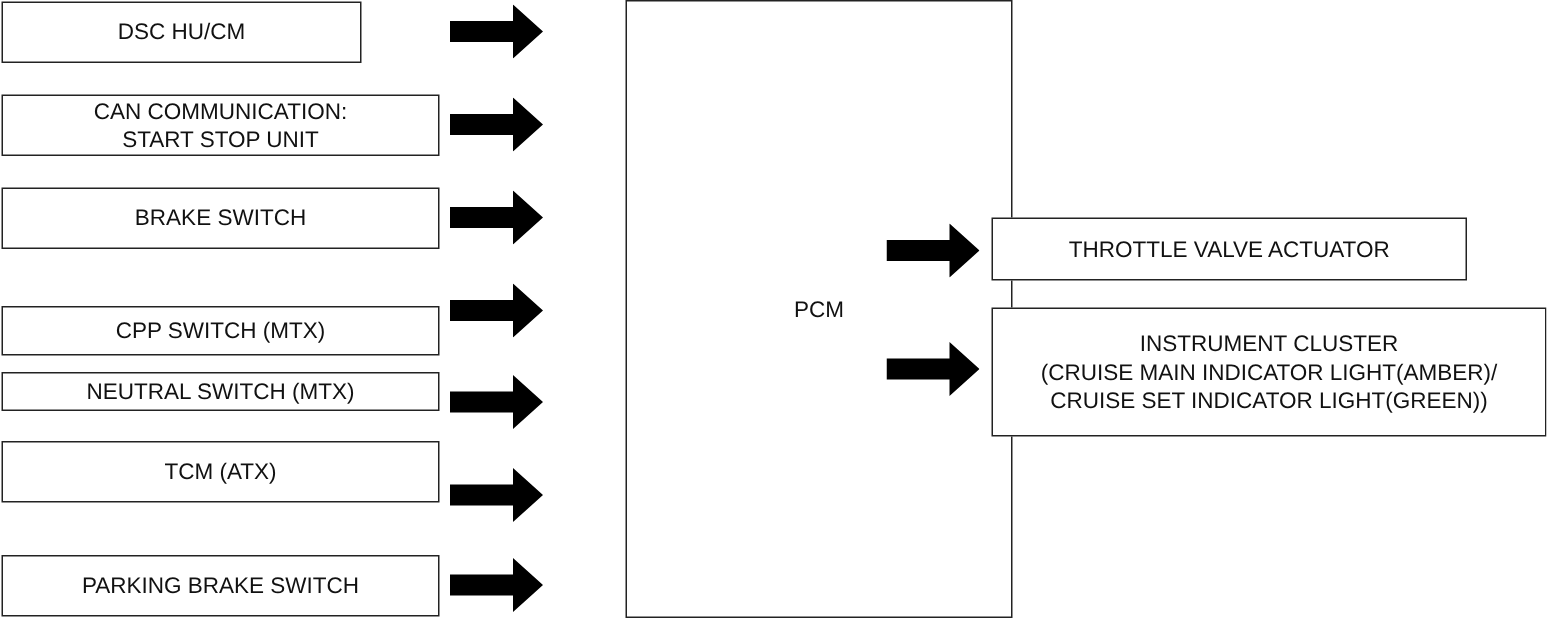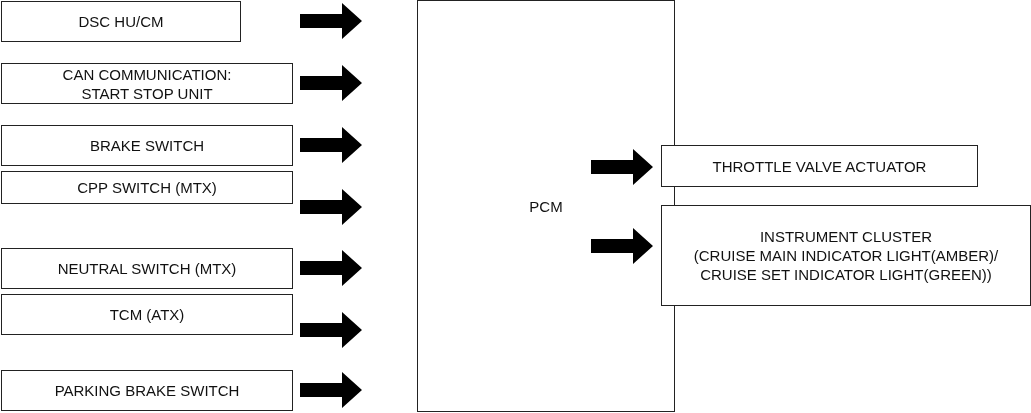--- a/index.html
+++ b/index.html
@@ -11,22 +11,22 @@
   .arrow { position: absolute; width: 62px; height: 36px; }
   .arrow svg { display: block; width: 100%; height: 100%; }
 </style>
 </head>
 <body>
 
 <div class="box" style="left:1px;top:1px;width:240px;height:41px;">DSC HU/CM</div>
 <div class="box" style="left:1px;top:63px;width:292px;height:41px;">CAN COMMUNICATION:
 START STOP UNIT</div>
 <div class="box" style="left:1px;top:125px;width:292px;height:41px;">BRAKE SWITCH</div>
-<div class="box" style="left:1px;top:171px;width:292px;height:33px;">CPP SWITCH (MTX)</div>
-<div class="box" style="left:1px;top:248px;width:292px;height:41px;">NEUTRAL SWITCH (MTX)</div>
+<div class="box" style="left:1px;top:204px;width:292px;height:33px;">CPP SWITCH (MTX)</div>
+<div class="box" style="left:1px;top:248px;width:292px;height:26px;">NEUTRAL SWITCH (MTX)</div>
 <div class="box" style="left:1px;top:294px;width:292px;height:41px;">TCM (ATX)</div>
 <div class="box" style="left:1px;top:370px;width:292px;height:41px;">PARKING BRAKE SWITCH</div>
 
 <div class="arrow" style="left:300px;top:3px;">
     <svg viewBox="0 0 62 36">
       <polygon points="0,11 42,11 42,0 62,18 42,36 42,25 0,25" fill="#000"></polygon>
     </svg>
   </div>
 <div class="arrow" style="left:300px;top:65px;">
     <svg viewBox="0 0 62 36">
@@ -66,15 +66,15 @@
       <polygon points="0,11 42,11 42,0 62,18 42,36 42,25 0,25" fill="#000"></polygon>
     </svg>
   </div>
 <div class="arrow" style="left:591px;top:228px;">
     <svg viewBox="0 0 62 36">
       <polygon points="0,11 42,11 42,0 62,18 42,36 42,25 0,25" fill="#000"></polygon>
     </svg>
   </div>
 
 <div class="box" style="left:661px;top:145px;width:317px;height:42px;">THROTTLE VALVE ACTUATOR</div>
-<div class="box" style="left:661px;top:205px;width:370px;height:101px;">INSTRUMENT CLUSTER
+<div class="box" style="left:661px;top:205px;width:370px;height:86px;">INSTRUMENT CLUSTER
 (CRUISE MAIN INDICATOR LIGHT(AMBER)/
 CRUISE SET INDICATOR LIGHT(GREEN))</div>
 
 </body></html>

